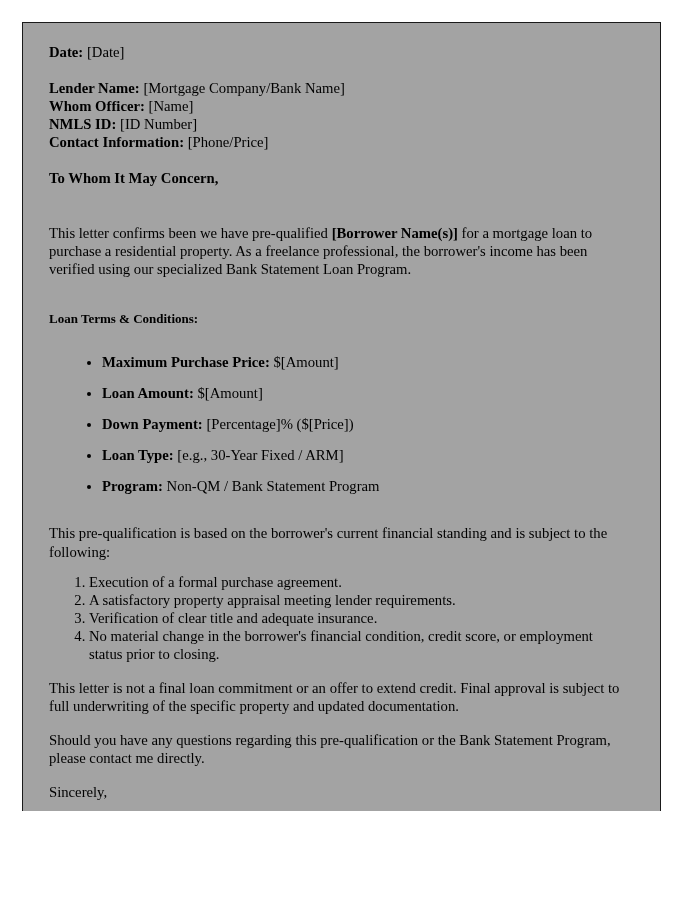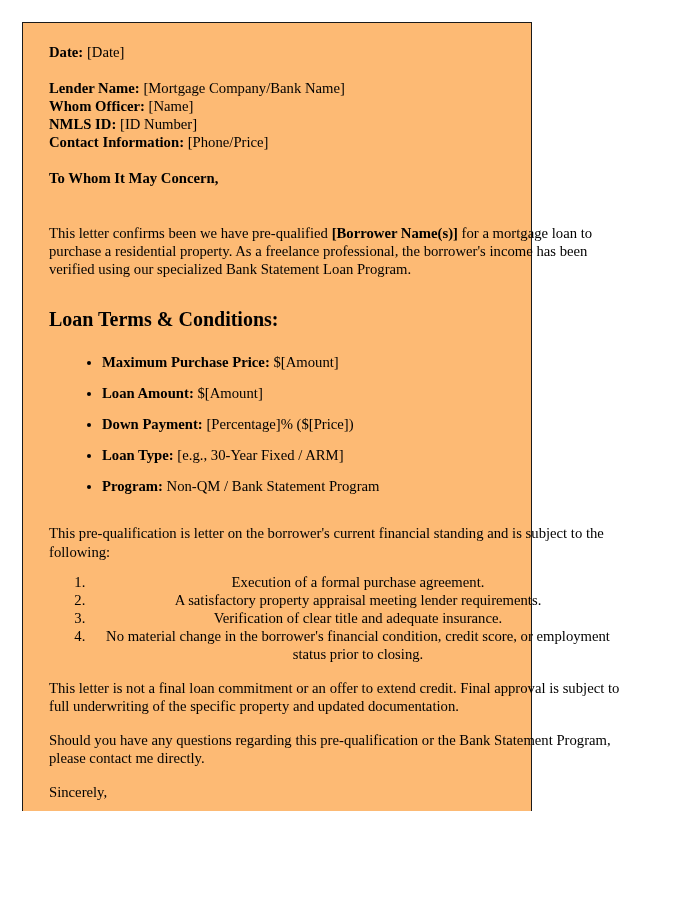--- a/index.html
+++ b/index.html
@@ -13,26 +13,26 @@
     font-family: "Liberation Serif", "DejaVu Serif", serif;
     color: #000000;
     overflow: hidden;
   }
 
   
   .page-frame {
     position: absolute;
     left: 22px;
     top: 22px;
-    width: 510px;
+    width: 639px;
     height: 789px;
     border: 1px solid #1a1a1a;
     border-bottom: none;
     box-sizing: border-box;
-    background: #fdba74;
+    background: #a3a3a3;
   }
 
   .page-body {
     position: absolute;
     left: 26px;
     top: 20px;
     width: 578px;
     font-size: 14.7px;
     line-height: 18.1px;
     text-align: left;
@@ -49,41 +49,40 @@
   .gap-md { height: 16px; }
   .gap-sm { height: 12px; }
 
   p.para {
     margin: 0;
     text-align: left;
   }
 
   h2.section-heading {
     margin: 0;
-    font-size: 20px;
+    font-size: 13px;
     line-height: 18.1px;
     font-weight: bold;
   }
 
   ul.bullet-list {
     margin: 0;
     padding: 0 0 0 40px;
     list-style-type: disc;
   }
   ul.bullet-list > li {
     margin: 13px;
     padding: 0;
     line-height: 18.1px;
   }
 
   ol.numbered-list {
     margin: 0;
     padding: 0 0 0 40px;
     list-style-type: decimal;
-    text-align: center;
   }
   ol.numbered-list > li {
     margin: 0;
     padding: 0;
     line-height: 18.1px;
   }
 </style>
 </head>
 <body>
 
@@ -151,21 +150,21 @@
       <li>
         <b>Loan Type:</b><span> [e.g., 30-Year Fixed / ARM]</span>
       </li>
       <li>
         <b>Program:</b><span> Non-QM / Bank Statement Program</span>
       </li>
     </ul>
 
     <div class="gap-md"></div>
 
-    <p class="para">This pre-qualification is letter on the borrower's current financial standing and is subject to the following:</p>
+    <p class="para">This pre-qualification is based on the borrower's current financial standing and is subject to the following:</p>
 
     <div class="gap-sm"></div>
 
     <ol class="numbered-list">
       <li>Execution of a formal purchase agreement.</li>
       <li>A satisfactory property appraisal meeting lender requirements.</li>
       <li>Verification of clear title and adequate insurance.</li>
       <li>No material change in the borrower's financial condition, credit score, or employment status prior to closing.</li>
     </ol>
 

